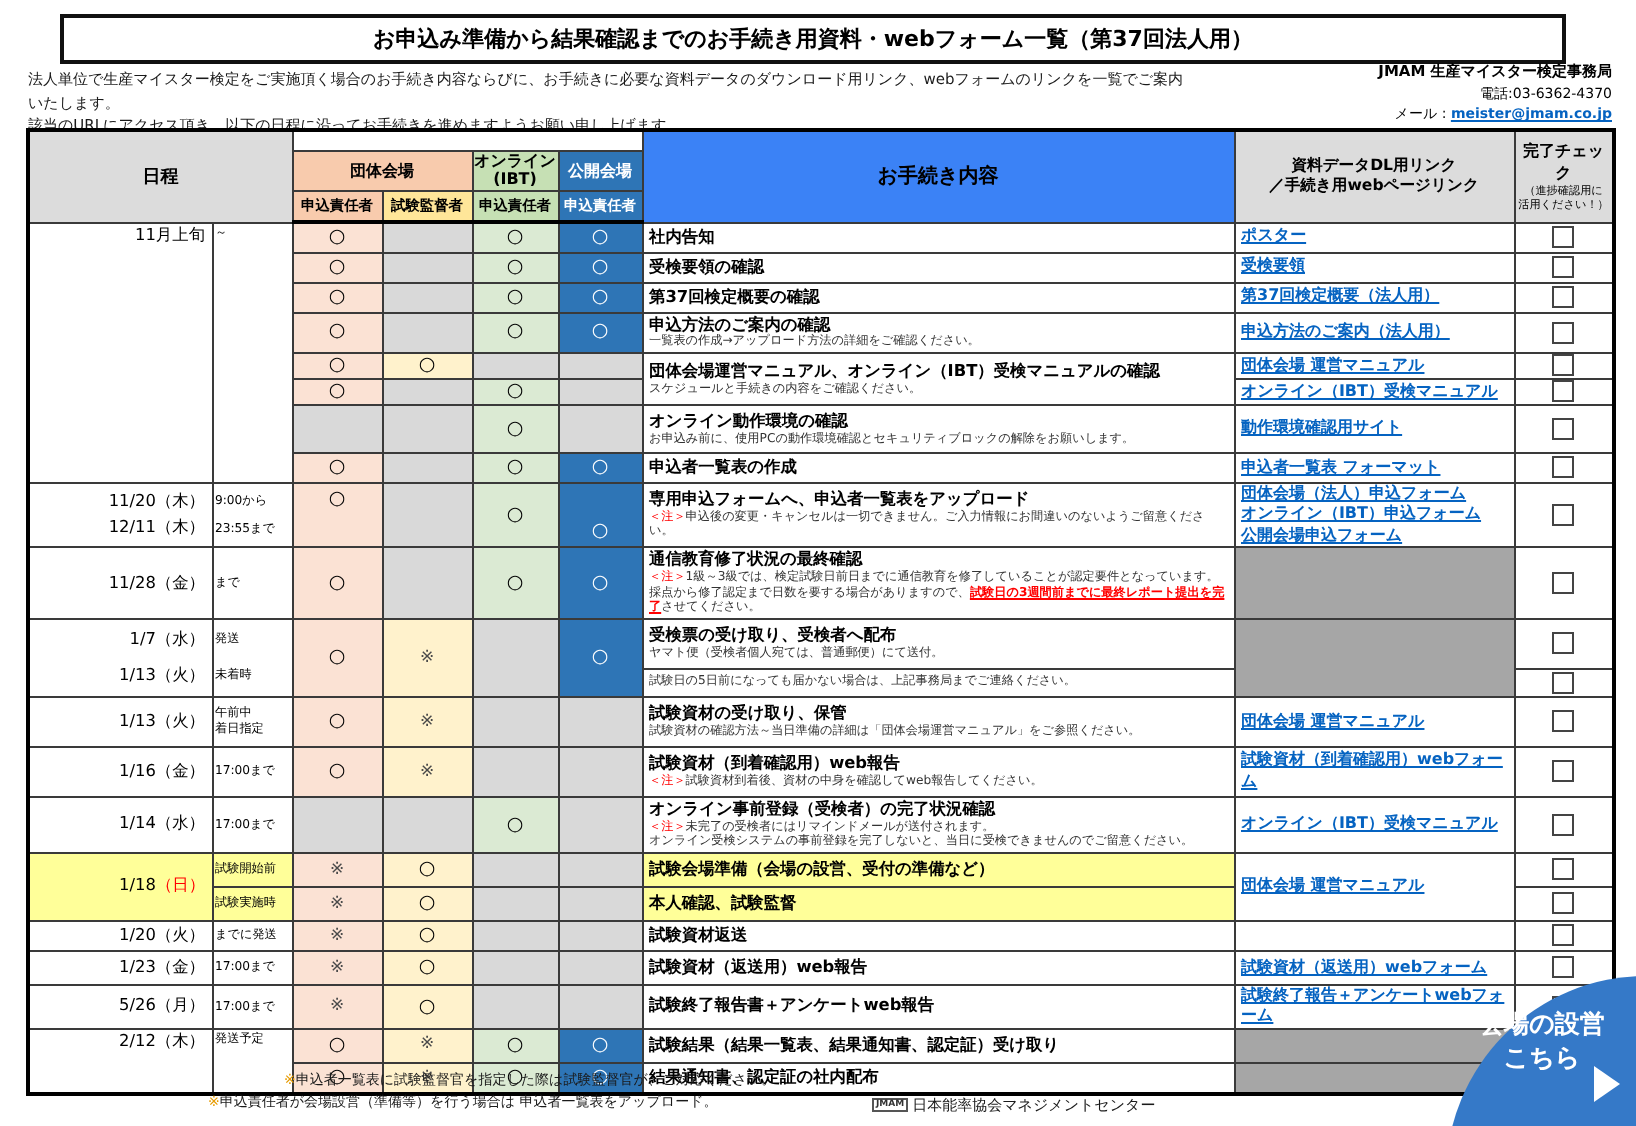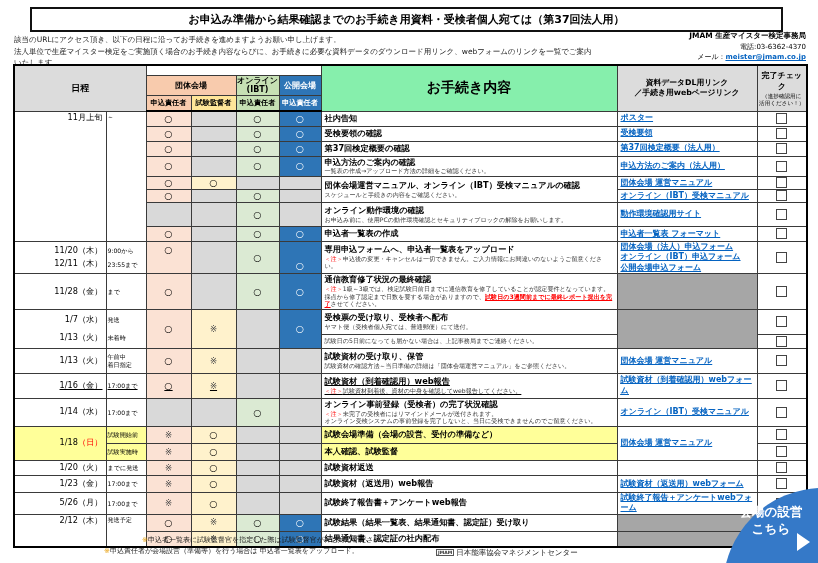--- a/index.html
+++ b/index.html
@@ -14,21 +14,21 @@
 
   .tablewrap{position:absolute;left:13px;top:64px;}
   table.tbl{border-collapse:collapse;table-layout:fixed;border:2px solid #000;}
   .tbl th,.tbl td{border:1px solid #3a3a3a;padding:0;overflow:hidden;}
   .tbl thead th{font-weight:bold;text-align:center;vertical-align:middle;}
   .prelines{white-space:pre-line;}
   .th-blank{height:9px;background:#fff;}
   .h1 th{height:19px;font-size:8px;}
   .h2 th{height:14px;font-size:7.2px;padding:0 1px;border-bottom:2px solid #000;}
   .th-date{background:#DCDCDC;font-size:9px;}
-  .th-content{background:#86efac;font-size:14px;}
+  .th-content{background:#3b82f6;font-size:10px;}
   .th-link{background:#DCDCDC;font-size:7.8px;line-height:1.3;}
   .th-check{background:#DCDCDC;font-size:8px;vertical-align:middle;}
   .th-check .note{font-size:5.6px;font-weight:normal;line-height:1.25;margin-top:1px;}
   .gh-dantai{background:#F8CBAD;}
   .gh-online{background:#C6E0B4;font-size:6.8px;line-height:1.1;}
   .gh-kokai{background:#2E75B6;color:#fff;}
   .sh-dantai{background:#F8CBAD;}
   .sh-kantoku{background:#FFE699;}
   .sh-online{background:#C6E0B4;}
   .sh-kokai{background:#2E75B6;color:#fff;}
@@ -73,25 +73,25 @@
   .badge{position:absolute;left:0;top:0;width:818px;height:563px;pointer-events:none;}
   .badge-circle{position:absolute;left:723px;top:488px;width:200px;height:200px;border-radius:50%;background:#3579C8;pointer-events:auto;cursor:pointer;}
   .badge-text{position:absolute;left:735px;top:504px;width:72px;text-align:center;color:#fff;font-weight:bold;font-size:12.5px;line-height:1.35;pointer-events:none;}
   .badge-arrow{position:absolute;left:797px;top:533px;width:0;height:0;border-top:9px solid transparent;border-bottom:9px solid transparent;border-left:13px solid #fff;pointer-events:none;}
 </style>
 </head>
 <body>
 
 <div class="page">
 
-  <div class="titlebar">お申込み準備から結果確認までのお手続き用資料・受検者個人宛ては（第37回法人用）</div>
+  <div class="titlebar">お申込み準備から結果確認までのお手続き用資料・webフォーム一覧（第37回法人用）</div>
 
   <div class="introwrap">
+    <div>法人単位で生産マイスター検定をご実施頂く場合のお手続き内容ならびに、お手続きに必要な資料データのダウンロード用リンク、webフォームのリンクを一覧でご案内いたします。</div>
     <div>該当のURLにアクセス頂き、以下の日程に沿ってお手続きを進めますようお願い申し上げます。</div>
-    <div>法人単位で生産マイスター検定をご実施頂く場合のお手続き内容ならびに、お手続きに必要な資料データのダウンロード用リンク、webフォームのリンクを一覧でご案内いたします。</div>
   </div>
 
   <div class="contact">
     <div class="cname">JMAM 生産マイスター検定事務局</div>
     <div>電話:03-6362-4370</div>
     <div><span>メール : </span><a href="#">meister@jmam.co.jp</a></div>
   </div>
 
   <div class="tablewrap">
     <table class="tbl">
@@ -403,21 +403,21 @@
               <div class="ct"><span>試験資材の受け取り、保管</span></div>
               <div class="cs"><span>試験資材の確認方法～当日準備の詳細は「団体会場運営マニュアル」をご参照ください。</span></div>
             </td>
             <td class="linkcell">
               <a class="lnk" href="#"><span>団体会場 運営マニュアル</span></a>
             </td>
             <td class="checkcell">
               <div class="cbx"></div>
             </td>
           </tr>
-          <tr style="height: 25px; text-decoration: underline;">
+          <tr style="height: 25px;">
             <td class="dmain">
               <div class="dlines" style="height: 21px; justify-content: center;">
                 <div class="dline">
                   <span>1/16（金）</span>
                 </div>
               </div>
             </td>
             <td class="dqual">
               <div class="dlines" style="height: 21px; justify-content: center;">
                 <div class="dline">

